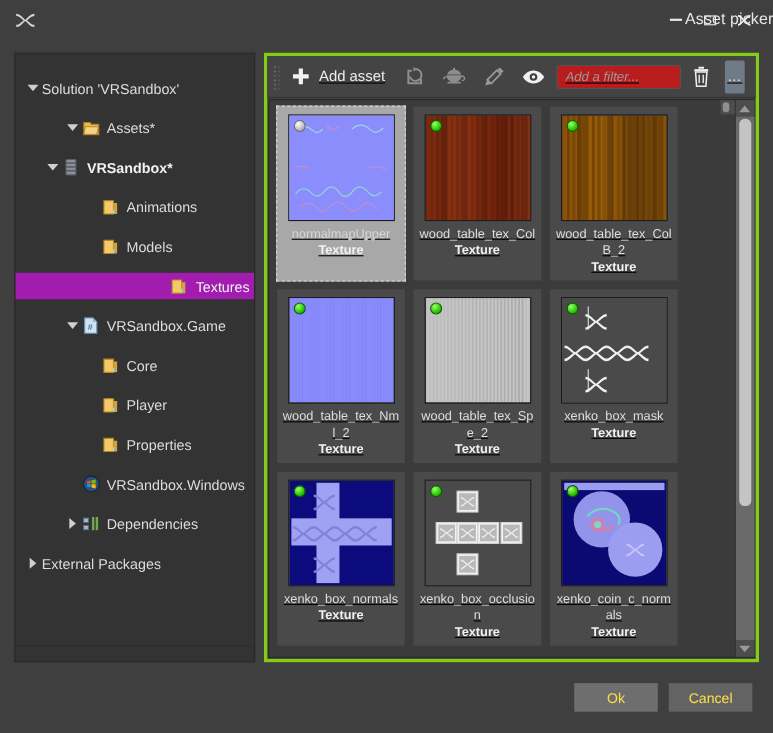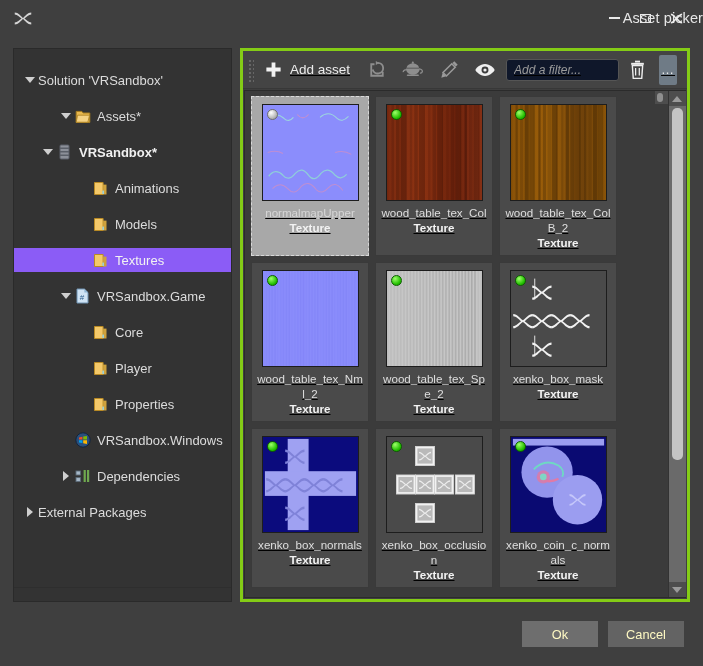--- a/index.html
+++ b/index.html
@@ -70,21 +70,21 @@
     overflow: hidden;
   }
   .tree-row {
     height: 24px;
     display: flex; align-items: center;
     color: #dcdcdc; font-size: 13px;
     white-space: nowrap;
     padding-right: 4px;
     margin-top: 12px;
   }
-  .tree-row.selected { background: #8b5cf6; }
+  .tree-row.selected { background: #a21caf; justify-content: flex-end; }
   .tree-row.selected .tree-label { color: #f2f2f2; }
   .tree-row.bold .tree-label { font-weight: bold; color: #f0f0f0; }
   .twisty {
     width: 16px; flex: 0 0 16px;
     display: flex; align-items: center; justify-content: center;
   }
   .twisty-open {
     width: 0; height: 0;
     border-left: 5px solid transparent;
     border-right: 5px solid transparent;
@@ -138,21 +138,21 @@
     height: 30px;
     display: flex; align-items: center;
     padding: 0 6px;
     color: #e3e3e3;
   }
   .tb-item.addasset { padding-left: 4px; padding-right: 9px; }
   .tb-label { font-size: 13.5px; margin-left: 5px; color: #ededed; }
   .tb-icon { width: 24px; height: 24px; display: flex; align-items: center; justify-content: center; }
   .filter-input {
     width: 113px; height: 22px;
-    background: #0f172a;
+    background: #b91c1c;
     border: 1px solid #555555;
     border-radius: 3px;
     color: #b6b6b6;
     font-family: "Liberation Sans", sans-serif;
     font-size: 12px; font-style: italic;
     padding: 0 7px;
     margin-left: 3px;
     outline: none;
   }
   .filter-input::placeholder { color: #9a9a9a; font-style: italic; opacity: 1; }
@@ -260,21 +260,21 @@
   
   .footer {
     height: 64px; flex: 0 0 64px;
     display: flex; align-items: center; justify-content: flex-end;
     padding-right: 19px; gap: 10px;
   }
   .dlg-btn {
     width: 76px; height: 26px;
     background: #6e6e6e;
     border: none;
-    color: #fef9c3;
+    color: #fde047;
     font-family: "Liberation Sans", sans-serif;
     font-size: 12.8px;
     cursor: default;
   }
   .dlg-btn.cancel { background: #636363; }
 
   
   svg { display: block; }
 </style>
 </head>

